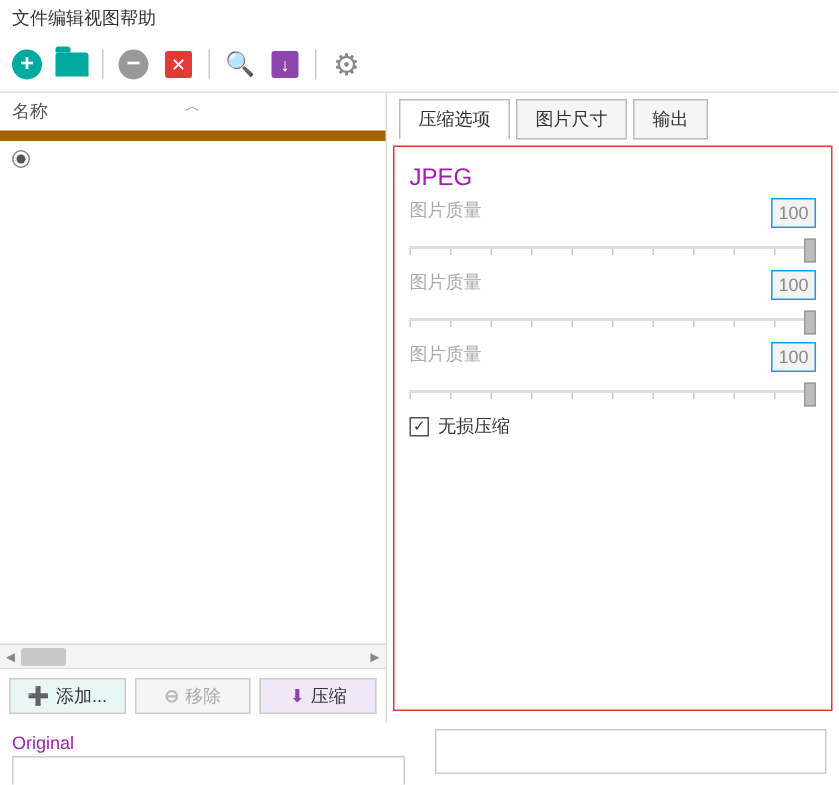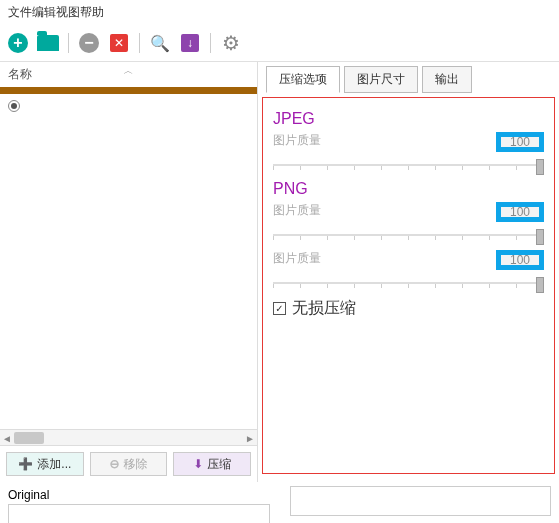--- a/index.html
+++ b/index.html
@@ -46,33 +46,33 @@
 .minus-ic { color:#bbb; font-weight:bold; }
 .dl-ic { color:#8e44ad; font-size:12px; }
 
 .tabs { display:flex; gap:4px; padding:4px 8px 0 8px; }
 .tab { padding:4px 12px; border:1px solid #bbb; background:#f5f5f5; font-size:12px; }
 .tab.active { background:#fff; border-bottom:1px solid #fff; position:relative; z-index:1; }
 .options { border:1px solid #e53935; margin:4px; flex:1; padding:6px 10px; overflow:auto; position:relative; }
 .group-title { font-size:16px; margin:6px 0 4px 0; color:#a21caf; }
 .quality-row { display:flex; align-items:flex-start; justify-content:space-between; margin:2px 0 4px 0; }
 .quality-label { color:#aaa; font-size:12px; }
-.qval { width:48px; height:20px; border:5px solid #0ea5e9; background:#f3f3f3; text-align:center; font-size:12px; color:#888; display:flex; align-items:center; justify-content:center; }
+.qval { width:30px; height:20px; border:1px solid #0ea5e9; background:#f3f3f3; text-align:center; font-size:12px; color:#888; display:flex; align-items:center; justify-content:center; }
 .slider { height:18px; position:relative; margin-bottom:6px; }
 .track { position:absolute; left:0; right:0; top:8px; height:2px; background:#ddd; }
 .ticks { position:absolute; left:0; right:0; top:10px; display:flex; justify-content:space-between; }
 .ticks span { width:1px; height:4px; background:#ccc; }
 .thumb { position:absolute; right:0; top:3px; width:8px; height:16px; background:#bdbdbd; border:1px solid #999; }
-.chk-row { display:flex; align-items:center; gap:6px; margin:6px 0; font-size:16px; }
+.chk-row { display:flex; align-items:center; gap:6px; margin:6px 0; font-size:12px; }
 .chk { width:13px; height:13px; border:1px solid #555; display:inline-flex; align-items:center; justify-content:center; font-size:10px; line-height:1; }
 .chk.checked::after { content:"✓"; }
 
 .preview-bar { display:flex; padding:4px 8px 0 8px; gap:20px; }
 .preview-col { flex:1; }
-.preview-label { color:#000000; font-size:12px; padding:2px 0; }
+.preview-label { color:#a21caf; font-size:12px; padding:2px 0; }
 .preview-box { border:1px solid #ccc; height:30px; background:#fff; }
 </style>
 </head>
 <body>
 
 <div class="menubar">
   <span>文件</span>
   <span>编辑</span>
   <span>视图</span>
   <span>帮助</span>
@@ -162,21 +162,20 @@
               <span></span>
               <span></span>
               <span></span>
               <span></span>
               <span></span>
             </div>
           <div class="thumb"></div>
         </div>
       </div>
       <div>
-        <div class="group-title">PNG</div>
         <div class="quality-row">
           <span class="quality-label">图片质量</span>
           <span class="qval">100</span>
         </div>
         <div class="slider">
           <div class="track"></div>
           <div class="ticks">
               <span></span>
               <span></span>
               <span></span>

